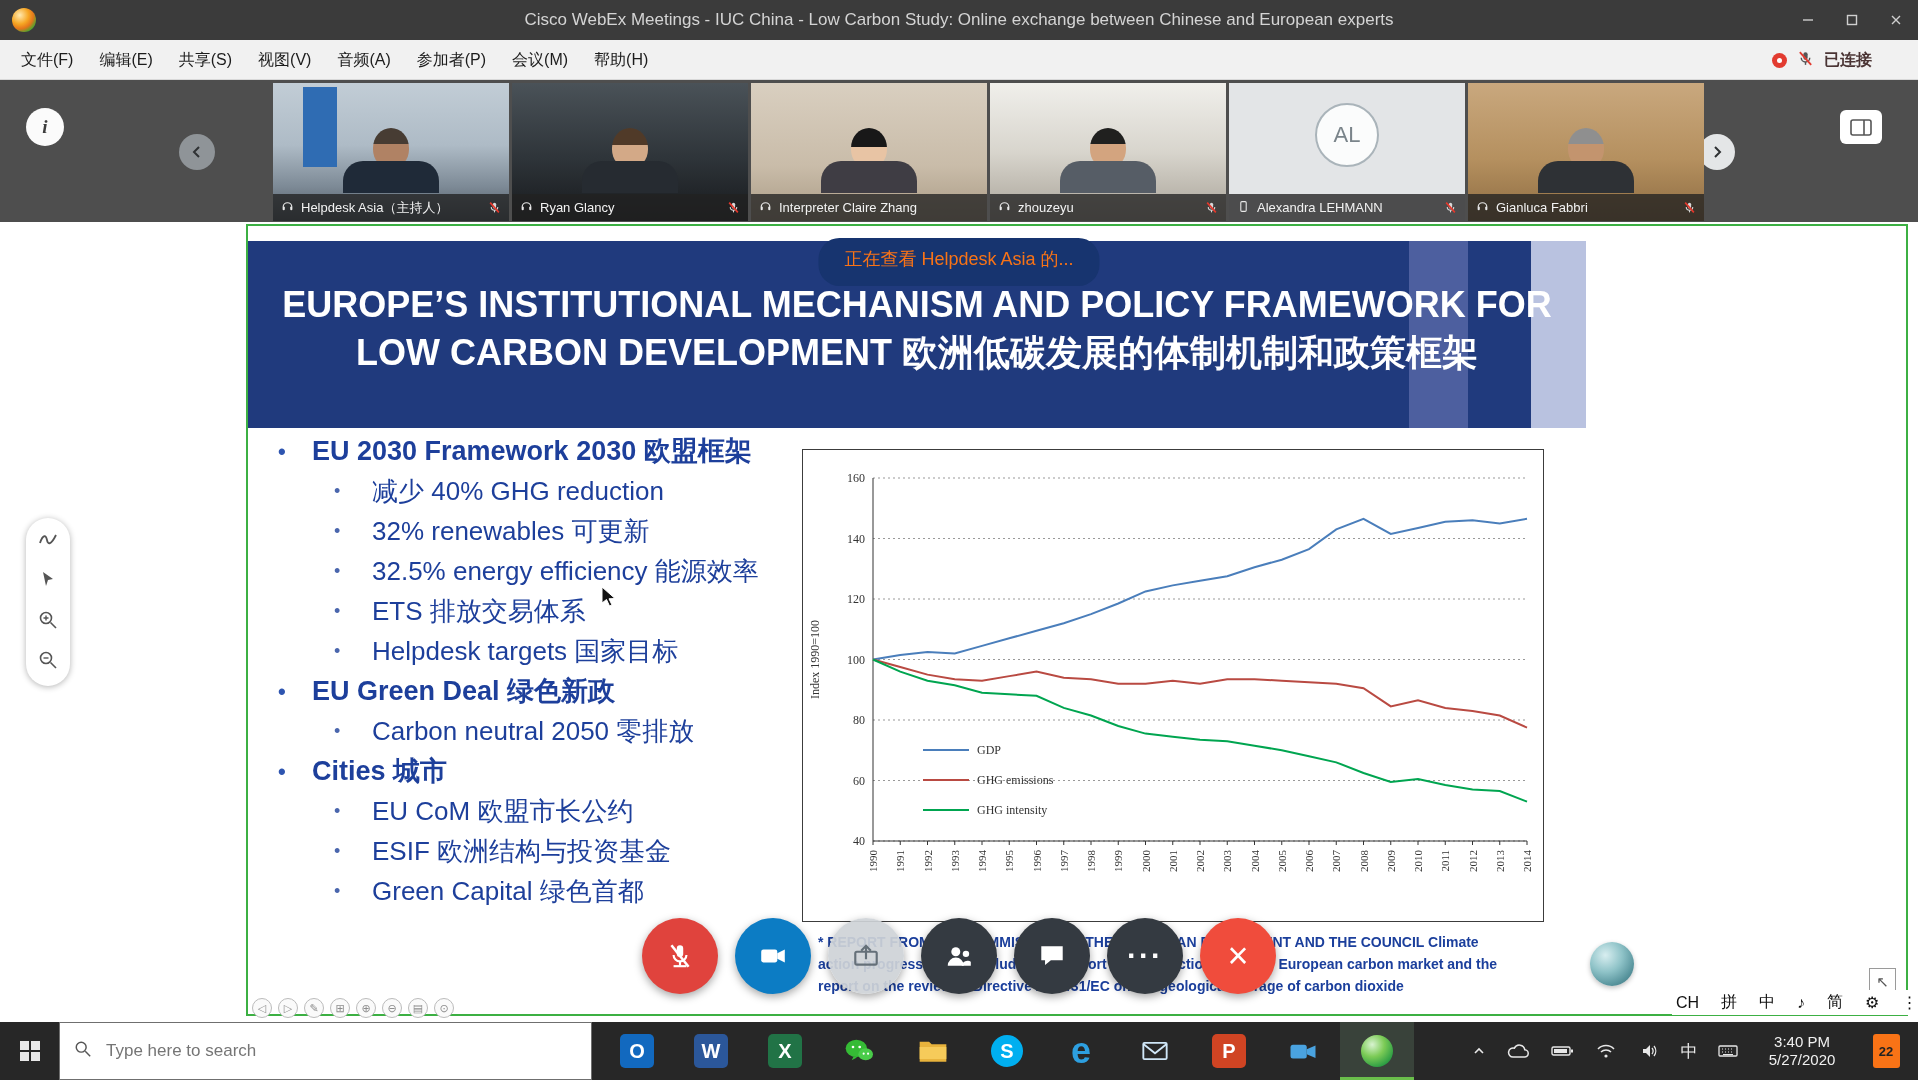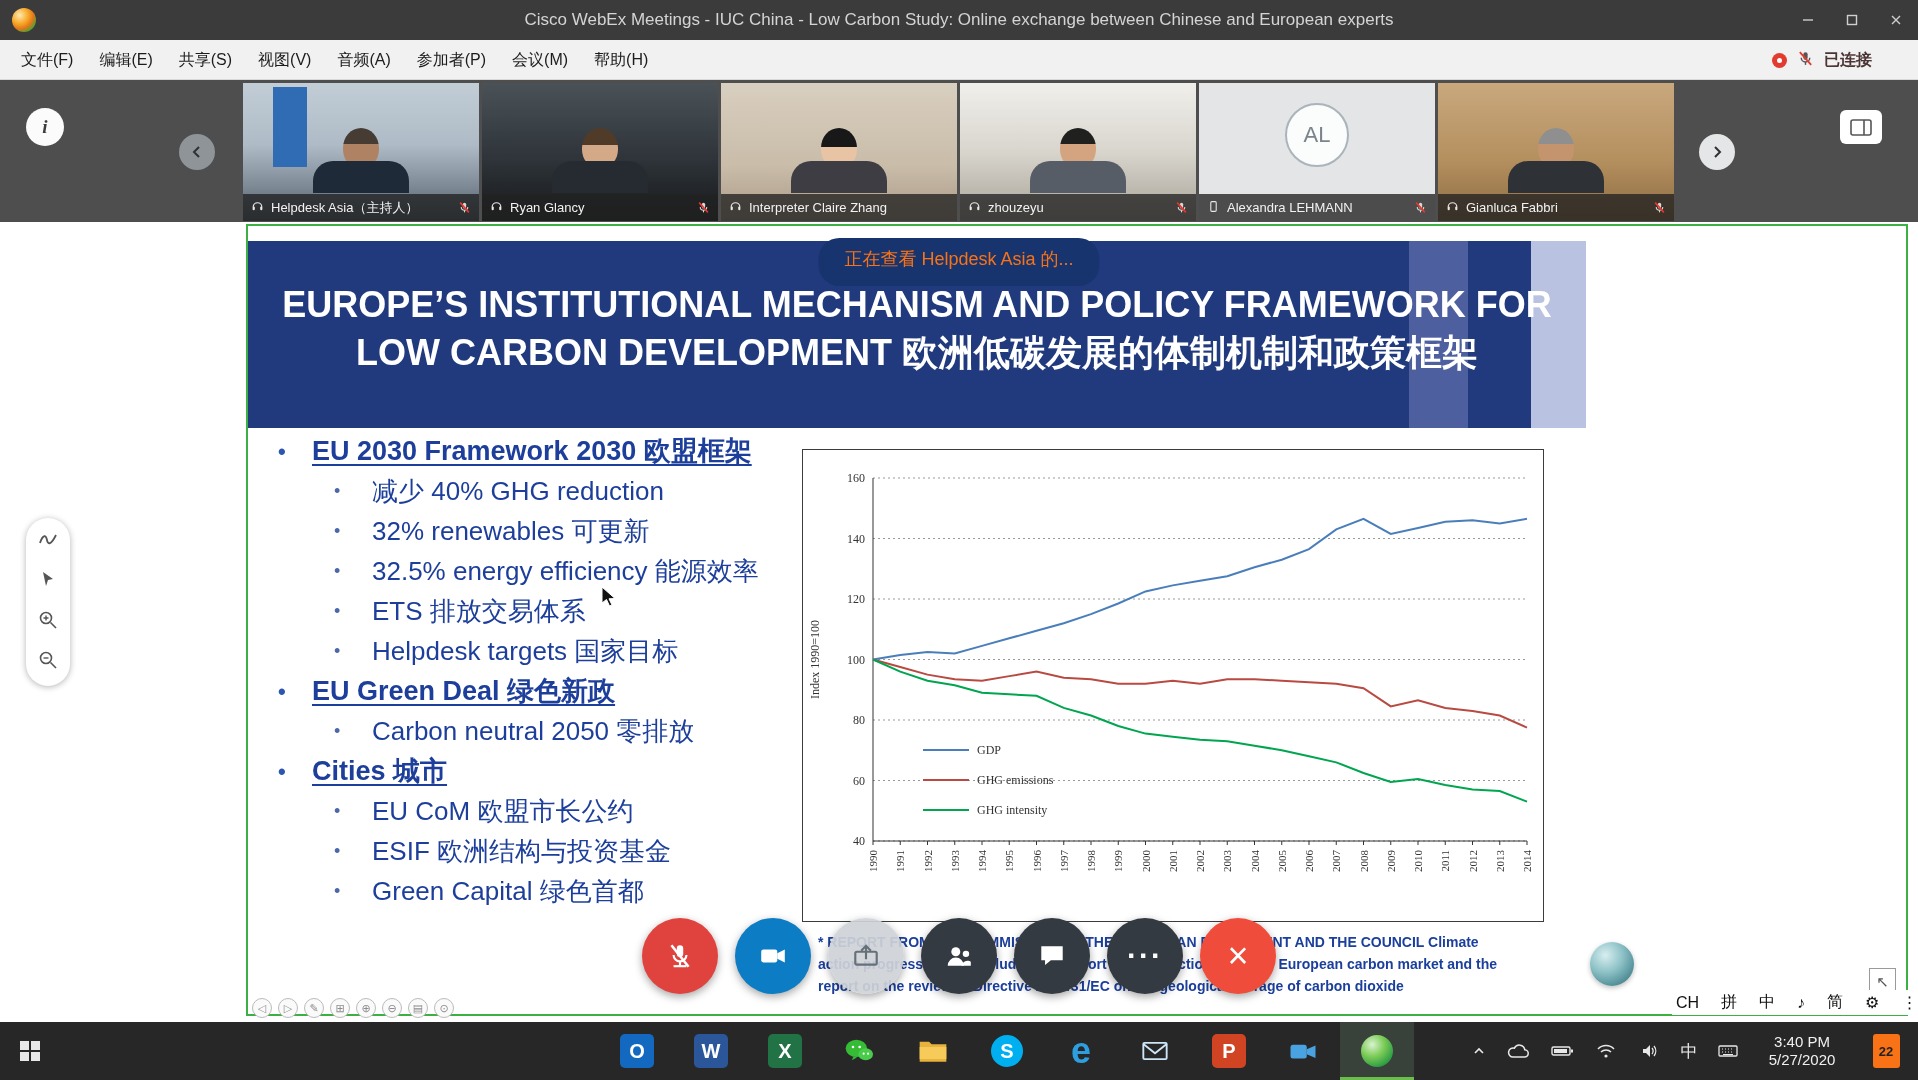--- a/index.html
+++ b/index.html
@@ -27,21 +27,21 @@
 
   
   .strip{position:absolute;left:0;top:80px;width:1918px;height:142px;background:#4e4e4e;}
   .infobtn{position:absolute;left:26px;top:28px;width:38px;height:38px;border-radius:50%;background:#fbfbfb;
     color:#3d3d3d;font:italic bold 19px "Liberation Serif",serif;display:flex;align-items:center;justify-content:center;}
   .navbtn{position:absolute;width:36px;height:36px;border-radius:50%;display:flex;align-items:center;justify-content:center;}
   .navl{left:179px;top:54px;background:#8f9498;}
   .navr{left:1699px;top:54px;background:#e4e6e7;}
   .layoutbtn{position:absolute;left:1840px;top:30px;width:42px;height:34px;background:#fff;border-radius:6px;
     display:flex;align-items:center;justify-content:center;}
-  .thumb{position:absolute;top:3px;width:236px;height:138px;overflow:hidden;background:#222;}
+  .thumb{position:absolute;top:3px;width:236px;height:138px;overflow:hidden;background:#222;margin-left:30px;}
   .thumb.active{outline:3px solid #2db3e6;outline-offset:-3px;}
   .scene{position:absolute;inset:0;}
   .s1{background:linear-gradient(180deg,#c2cdd6 0%,#aebbc6 45%,#7d8a96 75%,#4a5560 100%);}
   .s1 .banner{position:absolute;left:30px;top:4px;width:34px;height:80px;background:#2f6cb3;}
   .s2{background:linear-gradient(180deg,#4a5258 0%,#2e3439 55%,#17191c 100%);}
   .s3{background:linear-gradient(180deg,#d9cfc0 0%,#c9bca9 60%,#a99a84 100%);}
   .s4{background:linear-gradient(180deg,#f0efeb 0%,#d8d5cd 50%,#a8a297 100%);}
   .s5{background:#e3e5e7;}
   .s6{background:linear-gradient(180deg,#c9a87e 0%,#b5905f 55%,#8d6c42 100%);}
   .person{position:absolute;left:50%;bottom:27px;transform:translateX(-50%);width:96px;height:66px;}
@@ -67,21 +67,21 @@
   .band .stripe2{position:absolute;left:1283px;top:0;width:55px;height:187px;background:#b9c2e0;}
   .bandtext{position:absolute;left:0;right:0;top:40px;text-align:center;color:#fff;font-weight:bold;
     font-size:36px;line-height:48px;z-index:1;}
   .toast{position:absolute;left:50%;top:238px;transform:translateX(-50%);height:48px;line-height:42px;
     padding:0 26px;border-radius:21px;background:#17346f;color:#f97316;font-size:18px;z-index:4;white-space:nowrap;}
 
   .bullets{position:absolute;left:270px;top:436px;width:500px;list-style:none;margin:0;padding:0;color:#1d3f9b;z-index:2;}
   .bullets li{position:relative;line-height:31px;margin-bottom:9px;}
   .bullets li.h{font-size:27px;font-weight:bold;padding-left:42px;}
   .bullets li.h::before{content:"•";position:absolute;left:8px;top:0;color:#2e55b0;font-size:22px;}
-  .bullets li.h .bt{text-decoration:underline;text-underline-offset:4px;}
+  .bullets li.h .bt{text-underline-offset:4px;}
   .bullets li.s{font-size:26px;padding-left:102px;}
   .bullets li.s::before{content:"•";position:absolute;left:64px;top:0;color:#4a66ad;font-size:18px;}
 
   .chartframe{position:absolute;left:802px;top:449px;width:742px;height:473px;border:1px solid #3c3c3c;
     background:#fff;z-index:2;}
   .ct{font-family:"Liberation Serif",serif;font-size:12px;fill:#333;}
   .ctx{font-family:"Liberation Serif",serif;font-size:11px;fill:#333;}
 
   .footnote{position:absolute;left:818px;top:931px;width:702px;font-size:14px;font-weight:bold;
     color:#1b3f9c;line-height:22px;z-index:2;}
@@ -547,20 +547,27 @@
 
   <div class="taskbar">
     <div class="start">
       <svg width="20" height="20" viewBox="0 0 20 20">
           <rect x="0" y="0" width="9" height="9" fill="#e8e8e8"></rect>
           <rect x="11" y="0" width="9" height="9" fill="#e8e8e8"></rect>
           <rect x="0" y="11" width="9" height="9" fill="#e8e8e8"></rect>
           <rect x="11" y="11" width="9" height="9" fill="#e8e8e8"></rect>
         </svg>
     </div>
+    <div class="searchbox">
+      <span><svg viewBox="0 0 20 20" width="18" height="18">
+            <circle cx="8" cy="8" r="5.5" fill="none" stroke="#555" stroke-width="1.6"></circle>
+            <line x1="12.5" y1="12.5" x2="18" y2="18" stroke="#555" stroke-width="1.6"></line>
+          </svg></span>
+      <input class="search" placeholder="Type here to search" style="">
+    </div>
     <div class="apps">
       <div class="app">
           <span class="tile" style="background:#1269bf">O</span>
         </div>
       <div class="app">
           <span class="tile" style="background:#2b579a">W</span>
         </div>
       <div class="app">
           <span class="tile" style="background:#217346">X</span>
         </div>

